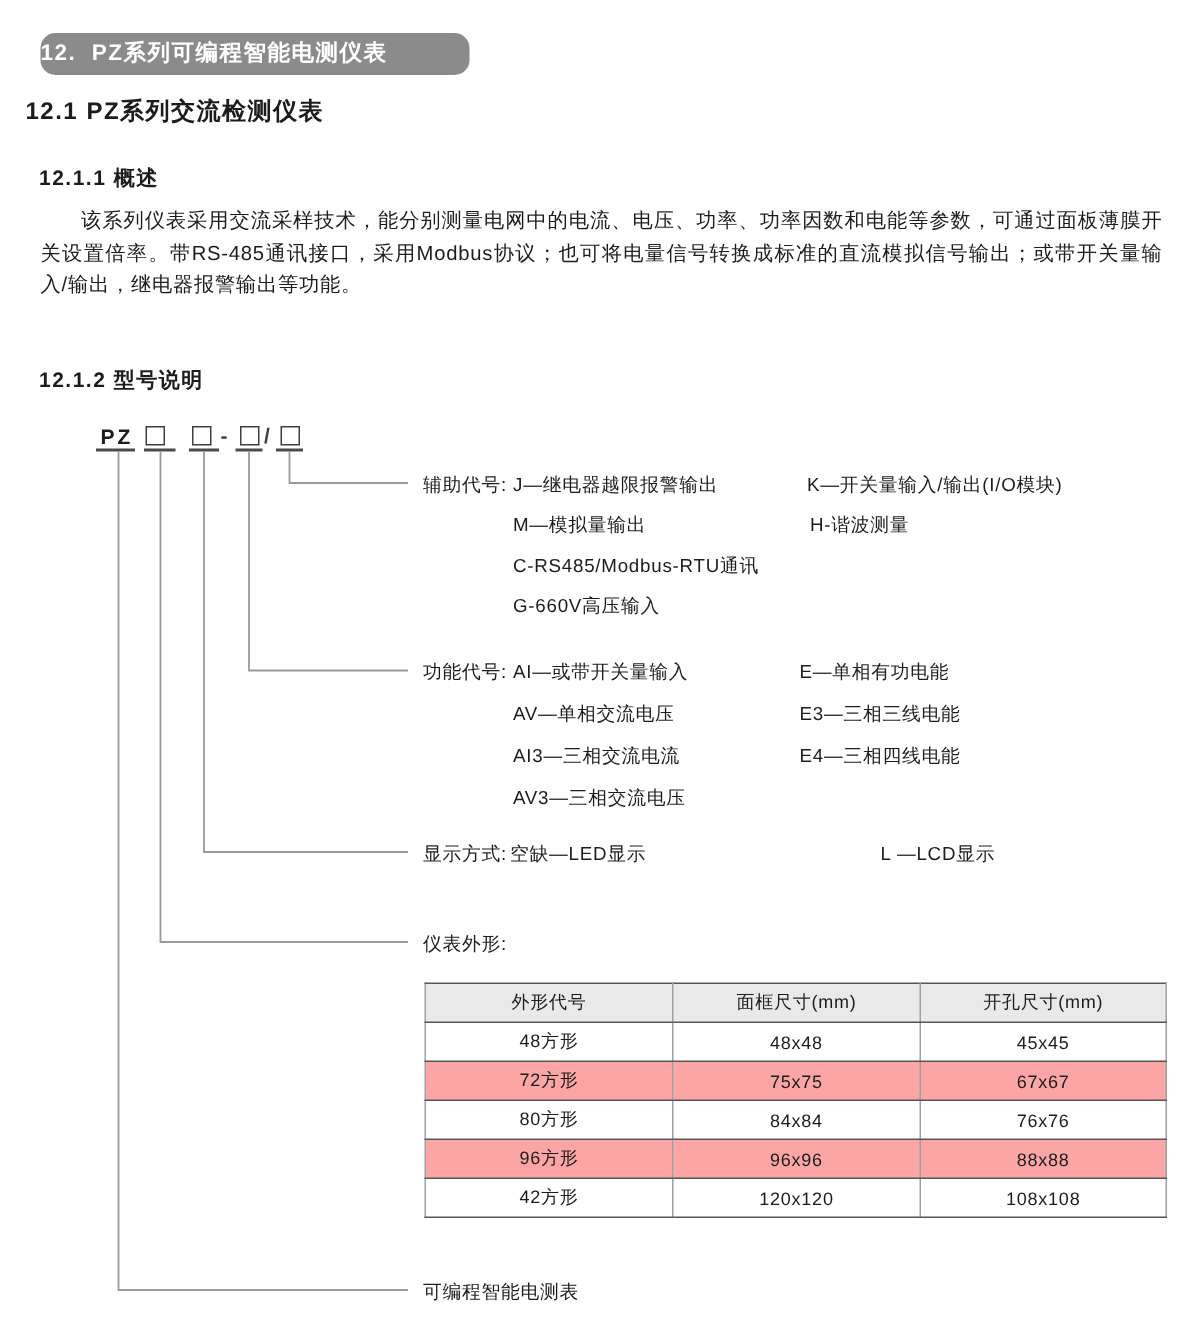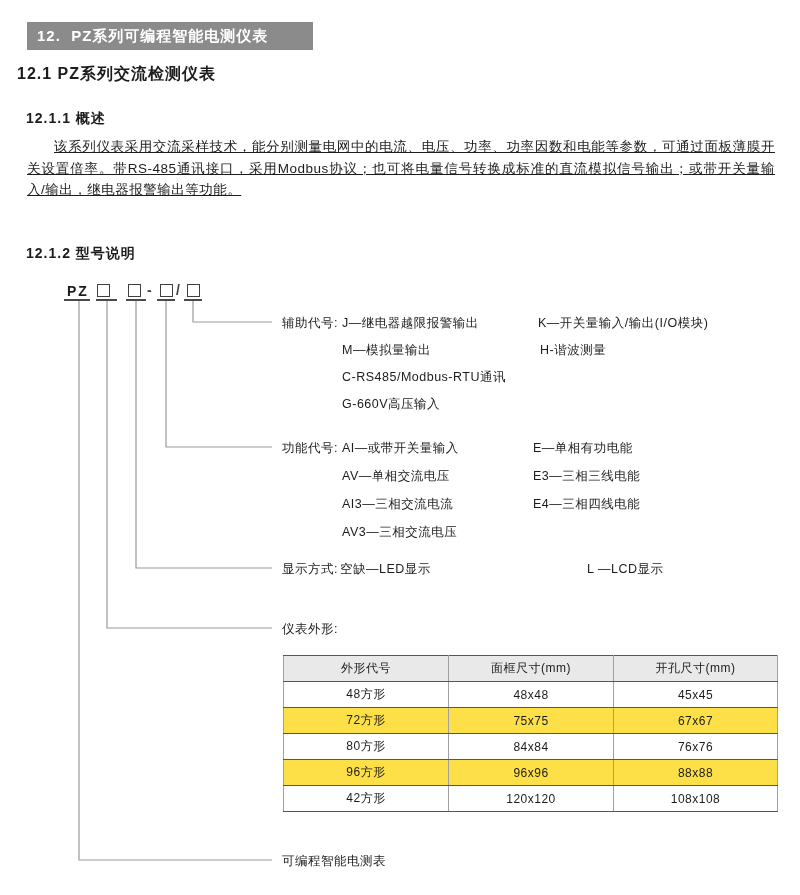--- a/index.html
+++ b/index.html
@@ -4,36 +4,35 @@
 <style>
   html,body{margin:0;padding:0;background:#fff;}
   .page{
     position:relative;width:800px;height:895px;background:#ffffff;
     font-family:"Liberation Sans","DejaVu Sans",sans-serif;color:#1c1c1c;
     overflow:hidden;
   }
   .chapter-bar{
     position:absolute;left:27px;top:22px;width:286px;height:28px;
     background:#8b8b8b;color:#ffffff;font-size:15px;font-weight:bold;
-    line-height:28px;padding-left:10px;box-sizing:border-box;
-    letter-spacing:1px;white-space:pre;
+    line-height:28px;box-sizing:border-box;
+    letter-spacing:1px;white-space:pre;border-radius:10px;
   }
   .sec-title{
     position:absolute;left:17px;top:64px;font-size:16px;font-weight:bold;
     letter-spacing:1px;white-space:pre;
   }
   .h3{
     position:absolute;left:26px;font-size:14px;font-weight:bold;
     letter-spacing:1px;white-space:pre;
   }
   .body-text{
     position:absolute;left:27px;top:136px;width:748px;margin:0;
     font-size:13.5px;line-height:21.5px;text-align:justify;text-indent:2em;
     letter-spacing:.5px;
-    text-decoration:underline;
   }
   .pz{
     position:absolute;left:67px;top:283px;font-size:14px;font-weight:600;
     letter-spacing:2px;
   }
   .mbox{
     position:absolute;top:284px;width:11px;height:11px;
     border:1.5px solid #3f3f3f;background:#fff;
   }
   .sym{
@@ -45,21 +44,21 @@
   .tbl-wrap{position:absolute;left:283px;top:655px;}
   table.spec{border-collapse:collapse;table-layout:fixed;width:494px;padding-left:17px;}
   table.spec td{
     height:25px;text-align:center;vertical-align:middle;font-size:12px;
     border-top:1px solid #565656;border-bottom:1px solid #565656;
     border-left:1px solid #a0a0a0;border-right:1px solid #a0a0a0;
     padding:0;letter-spacing:.5px;
   }
   table.spec td:first-child{border-left:1px solid #a0a0a0;}
   table.spec tr.hdr td{background:#e9e9e9;}
-  table.spec tr.alt td{background:#fde047;}
+  table.spec tr.alt td{background:#fca5a5;}
   table.spec col.c1{width:165px;}
   table.spec col.c2{width:165px;}
   table.spec col.c3{width:164px;}
 </style>
 </head>
 <body>
 
 <div class="page">
 
   <div class="chapter-bar">12.  PZ系列可编程智能电测仪表</div>

